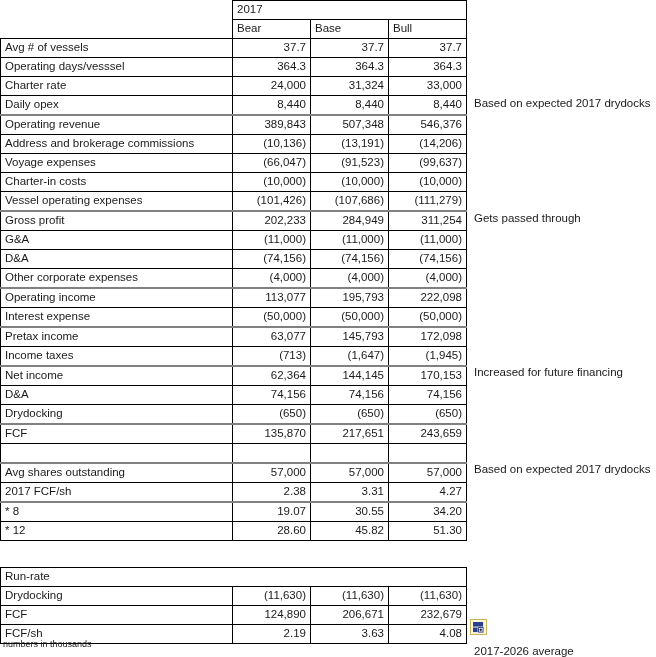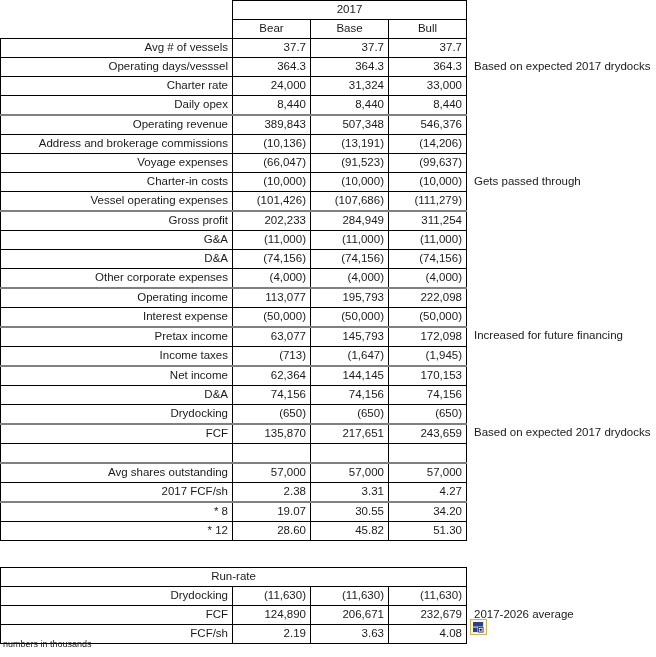--- a/index.html
+++ b/index.html
@@ -36,23 +36,23 @@
     height: 18px;
     font-weight: normal;
     background: #ffffff;
     white-space: nowrap;
     overflow: hidden;
   }
 
   col.c-label { width: 232px; }
   col.c-num   { width: 78px; }
 
-  .lbl  { text-align: right; }
+  .lbl  { text-align: left; }
   .num  { text-align: right; }
-  .ctr  { text-align: center; }
+  .ctr  { text-align: left; }
 
   
   .noborder {
     border: none !important;
     background: transparent !important;
   }
 
   
   .tthick { border-top: 2px solid #808080 !important; }
 
@@ -60,20 +60,21 @@
   .spacer td { height: 15px; }
 
   
   .note {
     position: absolute;
     left: 474px;
     font-size: 11.5px;
     line-height: 1;
     white-space: nowrap;
     color: #1a1a1a;
+    margin-top: 37px;
   }
 
   
   .tablegap { height: 26px; }
 
   .footnote {
     position: absolute;
     left: 3px;
     top: 639px;
     font-size: 9px;

